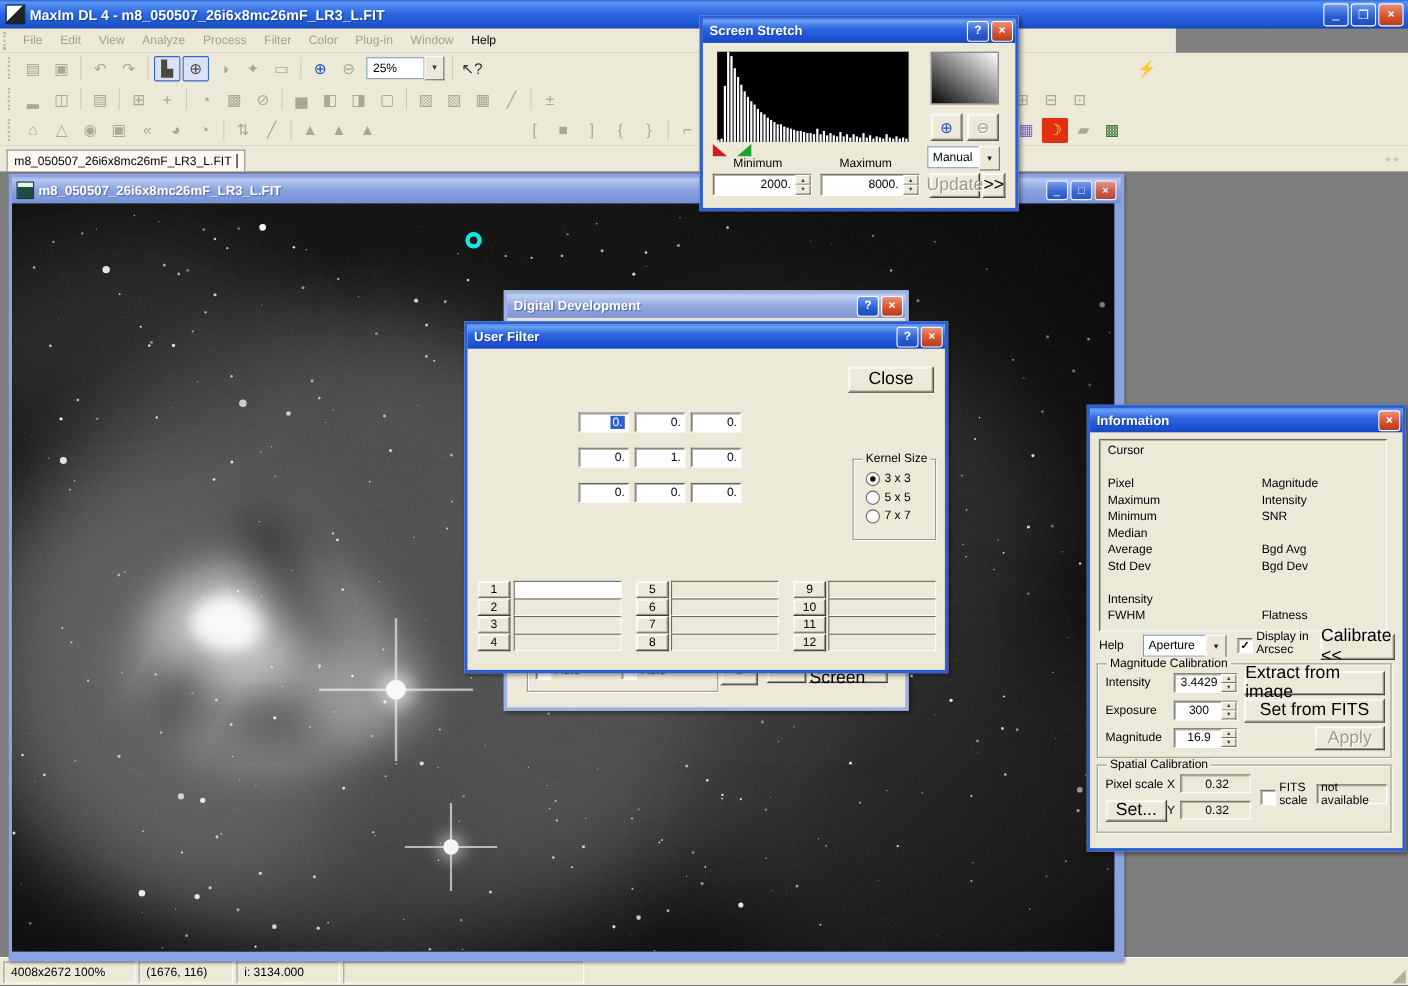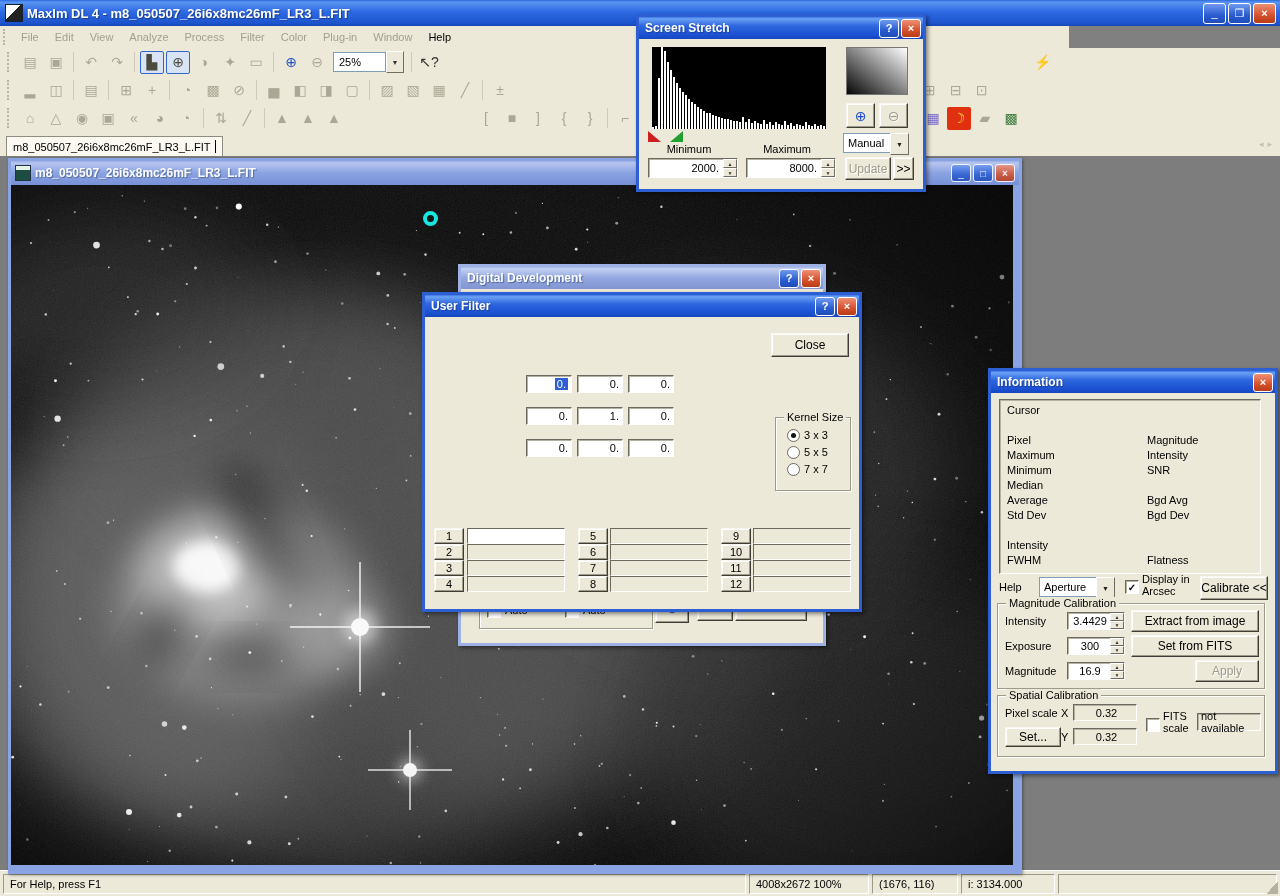--- a/index.html
+++ b/index.html
@@ -66,21 +66,21 @@
           background:linear-gradient(180deg,#3a77e8 0%,#6ba1f5 8%,#2e67e0 40%,#1a4fd0 85%,#1846bc 100%);}
   .dlg.inact .dtitle{background:linear-gradient(180deg,#a5b6e8 0%,#c3d0f2 8%,#93a8e0 50%,#8095d2 100%);}
   .dtitle .txt{color:#fff;font-weight:bold;font-size:12px;flex:1;text-shadow:1px 1px 1px rgba(20,40,100,.5);}
   .dbtn{width:18px;height:17px;margin-left:2px;border-radius:3px;border:1px solid #fff;color:#fff;font-size:11px;font-weight:bold;
         display:flex;align-items:center;justify-content:center;background:linear-gradient(180deg,#6f9af0,#2a5cd0 60%,#1e4cba);}
   .dbtn.close{background:linear-gradient(180deg,#ee9075,#d5502c 60%,#b83b17);}
   .dbody{position:relative;}
   
   .b3{background:#ece9d8;border:1px solid;border-color:#f8f7f1 #3f3d35 #3f3d35 #f8f7f1;
       box-shadow:inset -1px -1px 0 #9d9a8a,inset 1px 1px 0 #fff;
-      display:flex;align-items:center;justify-content:center;font-size:12px;color:#000;position:absolute;}
+      display:flex;align-items:center;justify-content:center;font-size:16px;color:#000;position:absolute;}
   .b3.dis{color:#9d9a8a;text-shadow:1px 1px 0 #fff;}
   .edit{background:#fff;border:1px solid;border-color:#6c6a60 #fff #fff #6c6a60;box-shadow:inset 1px 1px 0 #b5b2a2;
         position:absolute;display:flex;align-items:center;font-size:11px;}
   .edit.beige{background:#ece9d8;}
   .edit .val{flex:1;text-align:right;padding-right:3px;}
   .edit .vall{flex:1;text-align:center;padding-left:3px;}
   .spincol{width:14px;align-self:stretch;display:flex;flex-direction:column;margin-left:1px;}
   .spincol div{flex:1;background:#ece9d8;border:1px solid;border-color:#fff #6f6d62 #6f6d62 #fff;
         font-size:5px;color:#333;display:flex;align-items:center;justify-content:center;}
   .lbl{position:absolute;font-size:11px;color:#000;white-space:nowrap;}
@@ -1002,23 +1002,20 @@
             <div>▲</div>
             <div>▼</div>
           </span>
       </div>
       <div class="b3 dis" style="left:206px;top:118px;width:44px;height:21px;">Update</div>
       <div class="b3" style="left:254px;top:118px;width:19px;height:21px;">&gt;&gt;</div>
     </div>
   </div>
 
   <div class="statusbar">
-    <div class="seg" style="flex:1;">
-        <span>For Help, press F1</span>
-      </div>
     <div class="seg" style="width:106px;">
         <span>4008x2672 100%</span>
       </div>
     <div class="seg" style="width:72px;">
         <span>(1676, 116)</span>
       </div>
     <div class="seg" style="width:80px;">
         <span>i: 3134.000</span>
       </div>
     <div class="seg" style="width:205px;"></div>

